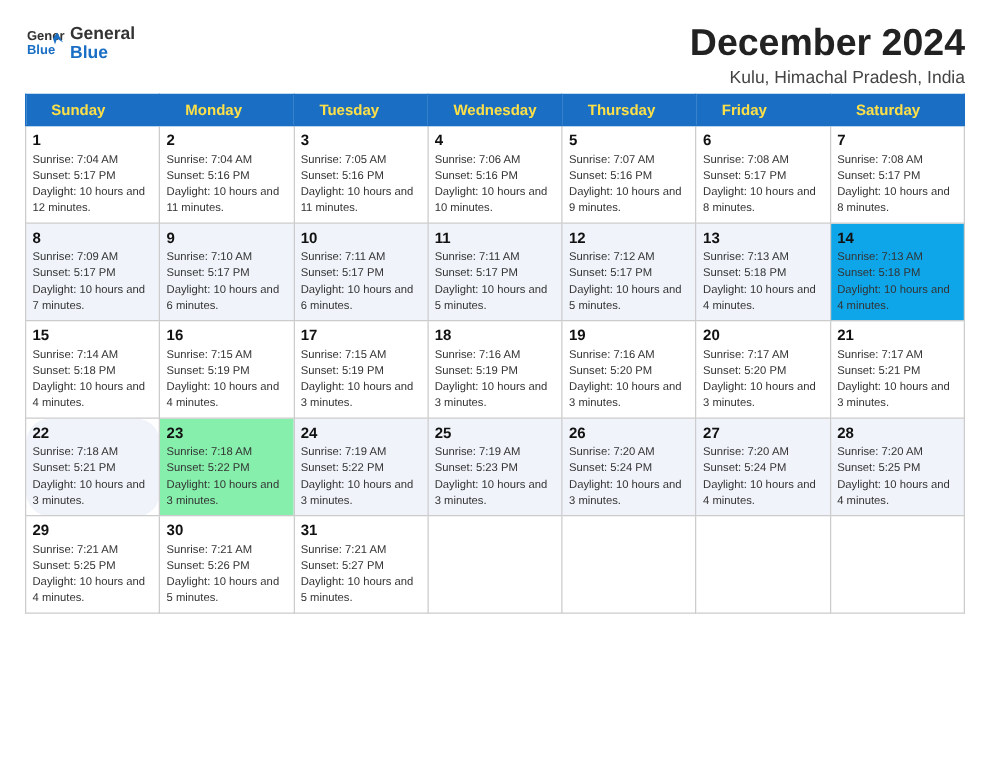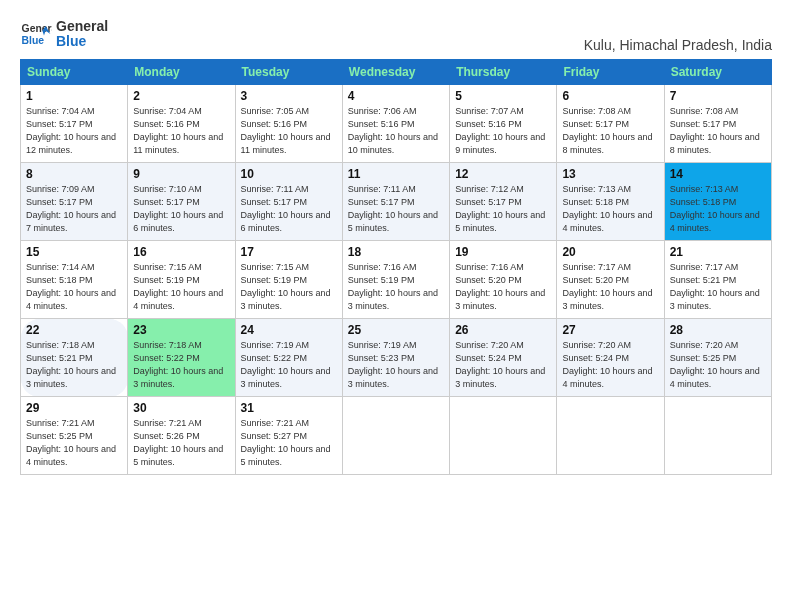--- a/index.html
+++ b/index.html
@@ -36,33 +36,33 @@
     }
     .month-title {
       font-size: 30px;
       font-weight: bold;
       color: #222;
       line-height: 1.1;
     }
     .location {
       font-size: 14px;
       color: #444;
-      margin-top: 19px;
+      margin-top: 2px;
     }
     .calendar {
       width: 100%;
       border-collapse: collapse;
       margin-top: 6px;
     }
     .calendar th {
       background: #1a6fc4;
-      color: #86efac;
+      color: #fde047;
       font-size: 12px;
       font-weight: bold;
-      padding: 5px 6px;
+      padding: 5px 20px;
       text-align: left;
       border: 1px solid #1a6fc4;
     }
     .calendar td {
       border: 1px solid #ccc;
       vertical-align: top;
       padding: 4px 5px;
       font-size: 9.5px;
       color: #333;
       width: calc(100% / 7);
@@ -97,20 +97,21 @@
         <text x="2" y="32" font-size="13" font-weight="bold" fill="#1a6fc4" font-family="Arial">Blue</text>
 
         <polygon points="32,10 38,20 32,16 30,22 28,16" fill="#1a6fc4"></polygon>
       </svg>
       <div>
         <div style="font-size:14px;font-weight:bold;color:#333;line-height:1.1;">General</div>
         <div style="font-size:14px;font-weight:bold;color:#1a6fc4;line-height:1.1;">Blue</div>
       </div>
     </div>
     <div class="title-block">
+      <div class="month-title">December 2024</div>
       <div class="location">Kulu, Himachal Pradesh, India</div>
     </div>
   </div>
 
   <table class="calendar">
     <thead>
       <tr>
 
       <th>Sunday</th>
           <th>Monday</th>

